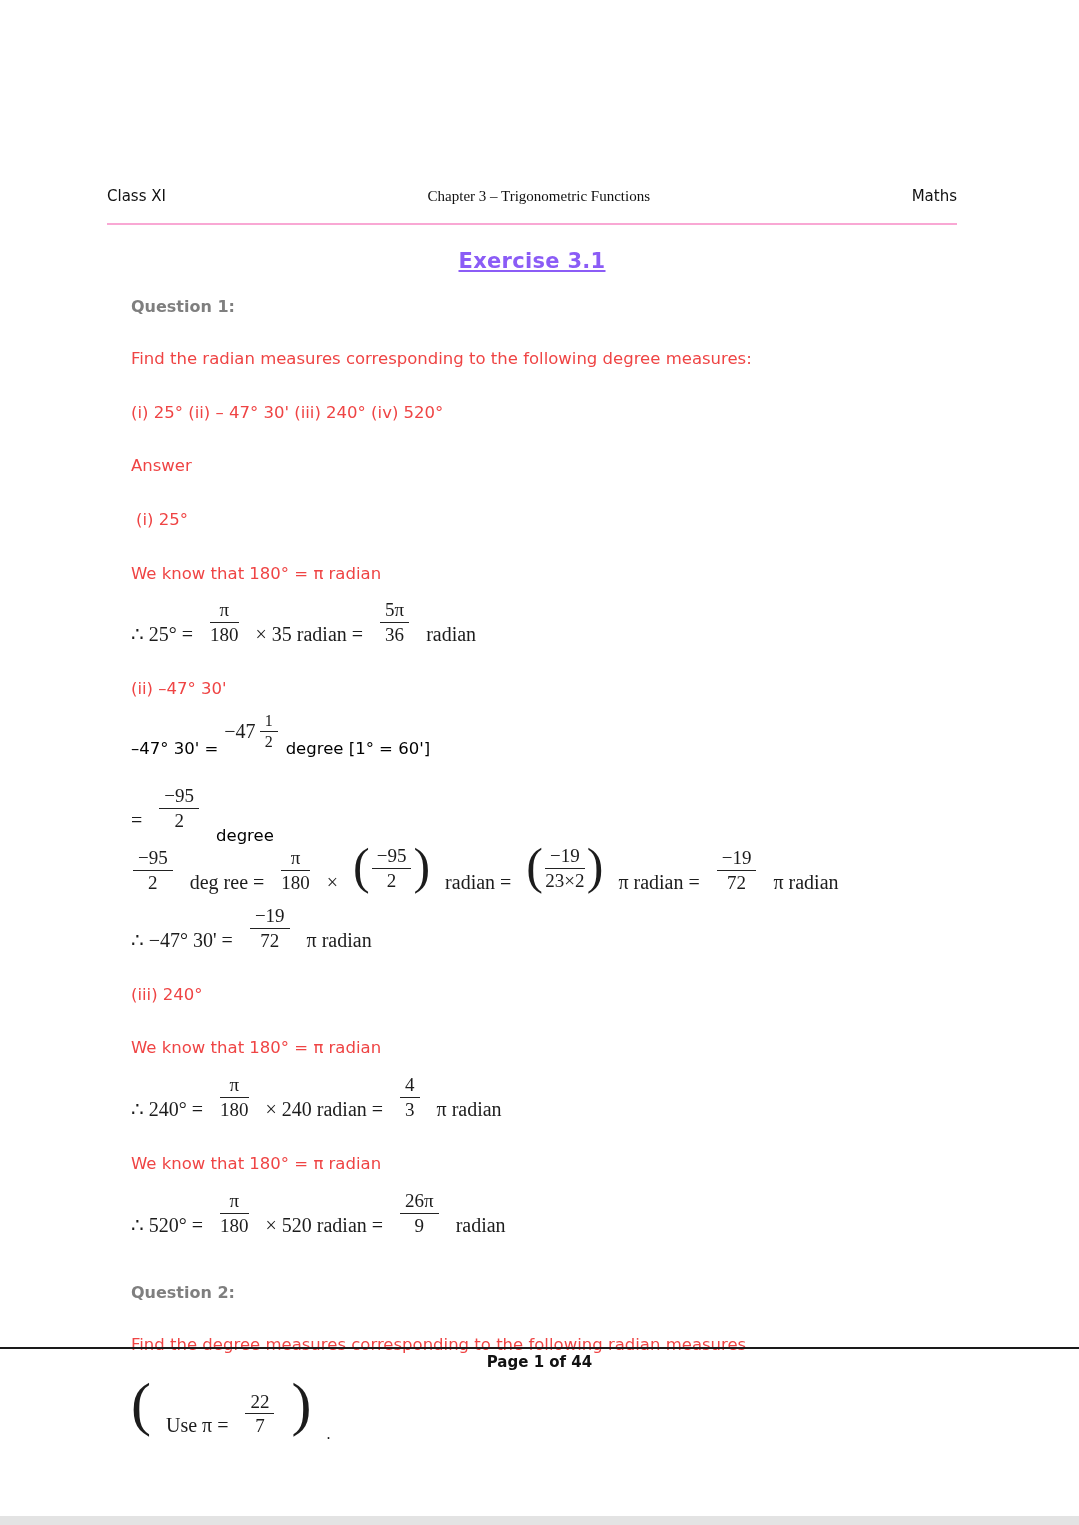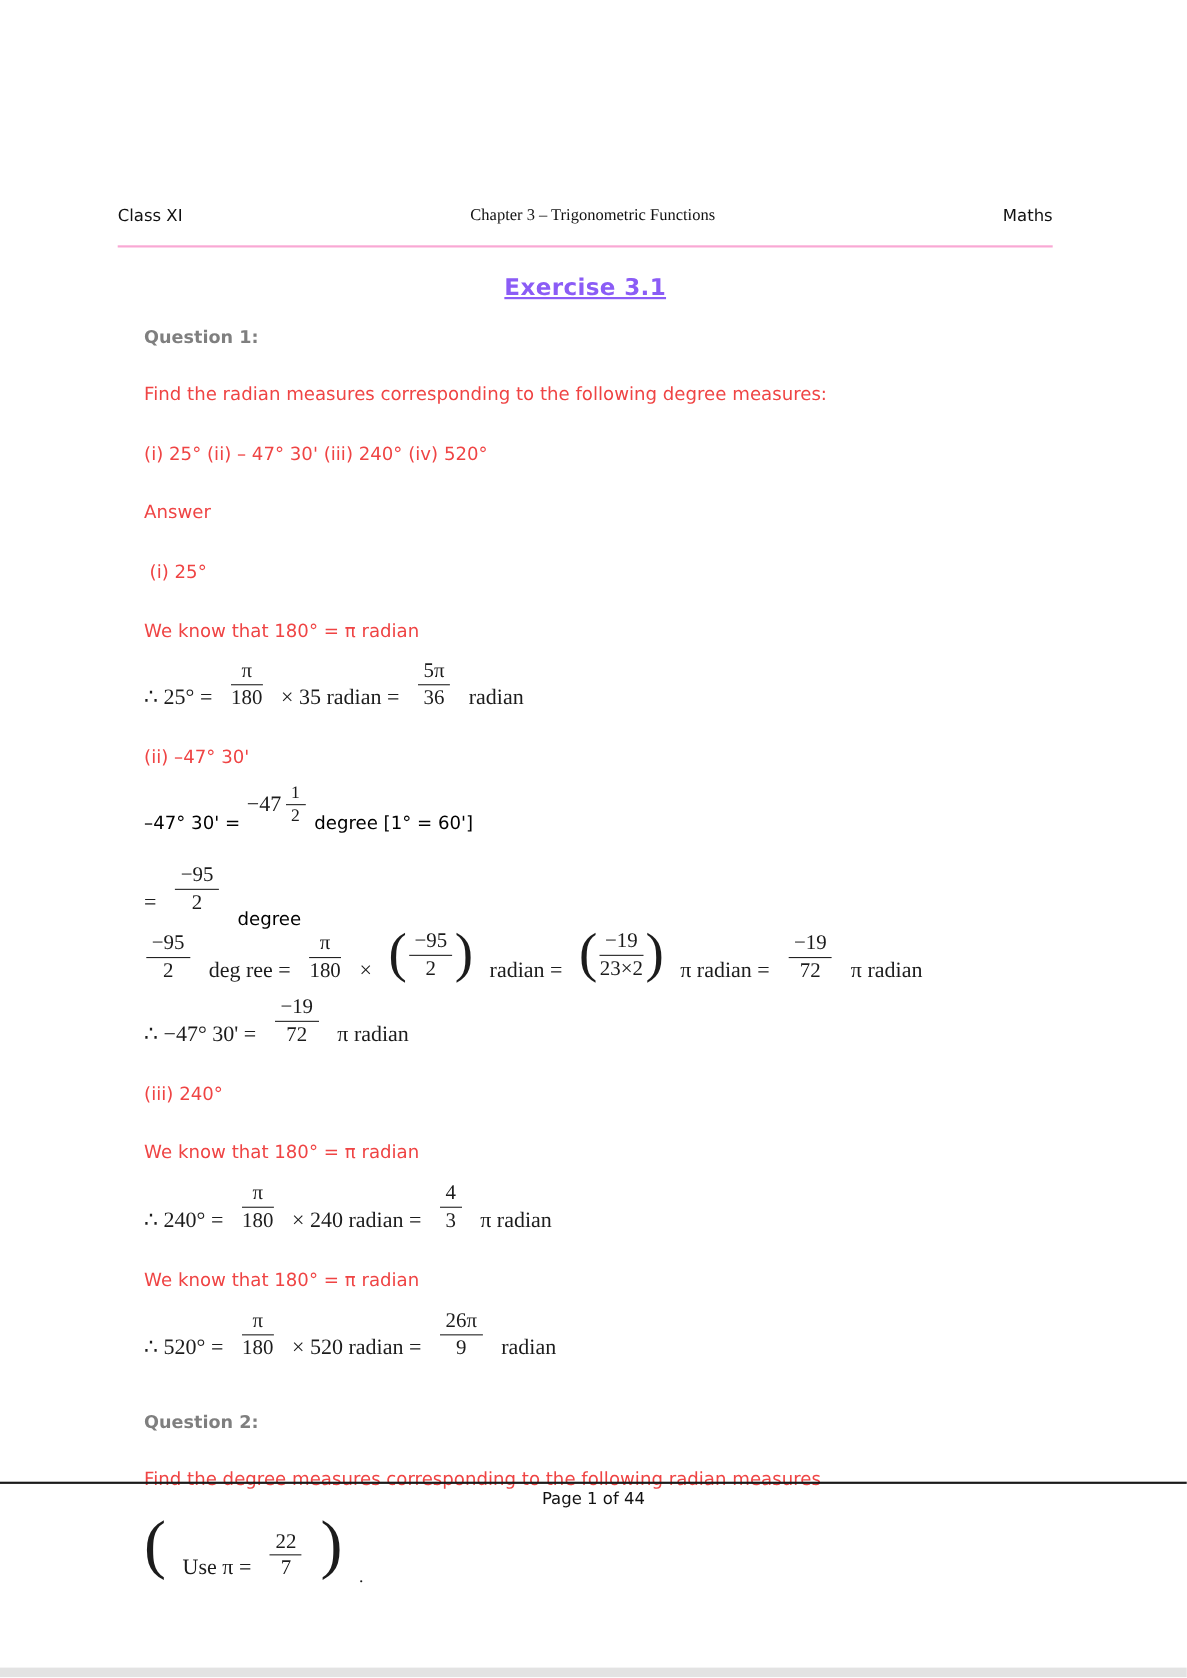--- a/index.html
+++ b/index.html
@@ -60,21 +60,21 @@
   .raised { position:relative; top:-17px;justify-content:center; }
   .smallfrac { font-size:16px; }
   .lowered { position:relative; top:13px; }
 
   
   .bigparen { font-size:60px; line-height:1; font-weight:300; transform:translateY(-3px); }
   .period { align-self:flex-end; font-size:16px; position:relative; top:6px; }
 
   
   .footer-line { position:absolute; left:0; right:0; top:1347px; border-top:2px solid #1a1a1a; }
-  .footer-label { position:absolute; left:0; right:0; top:1353px; text-align:center; font-size:15px; font-weight:normal; color:#111; }
+  .footer-label { position:absolute; left:0; right:0; top:1353px; text-align:center; font-size:15px; font-weight:bold; color:#111; }
   .bottom-strip { position:absolute; left:0; right:0; bottom:0; height:9px; background:#e3e3e3; }
 </style>
 </head>
 <body>
 
 <div class="page">
   <div class="inner">
 
     <div class="hdr">
       <span>Class XI</span>

